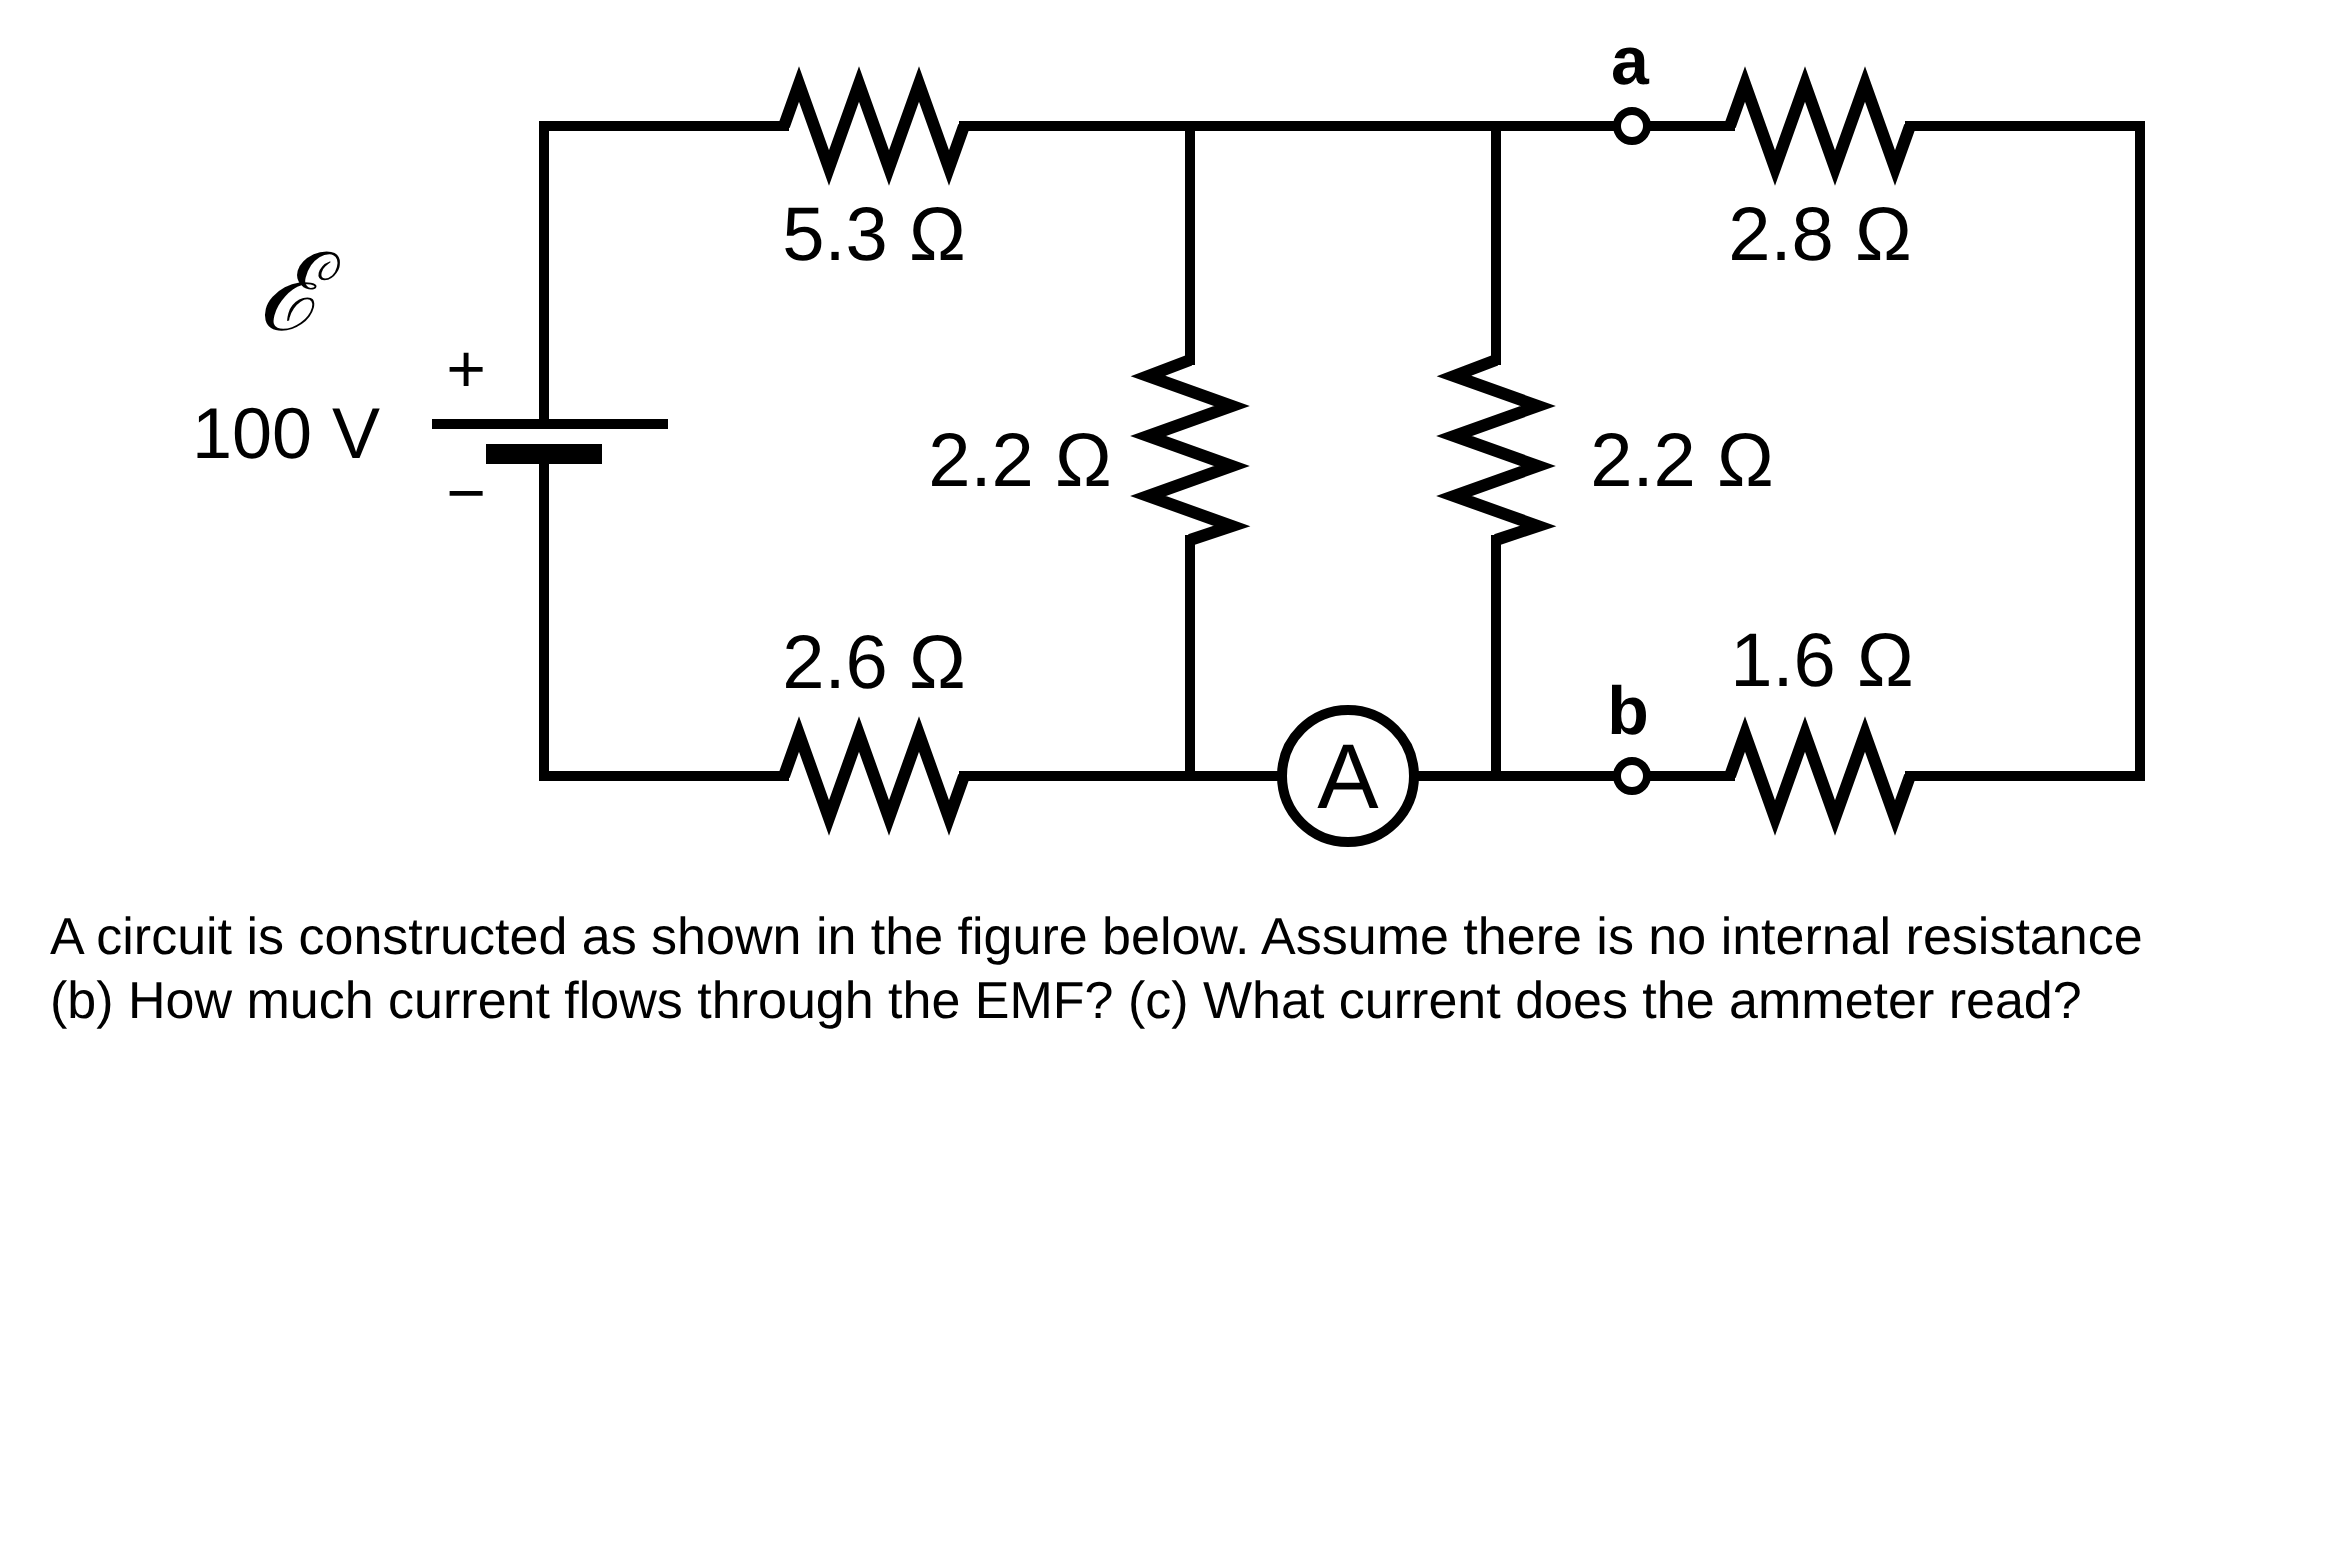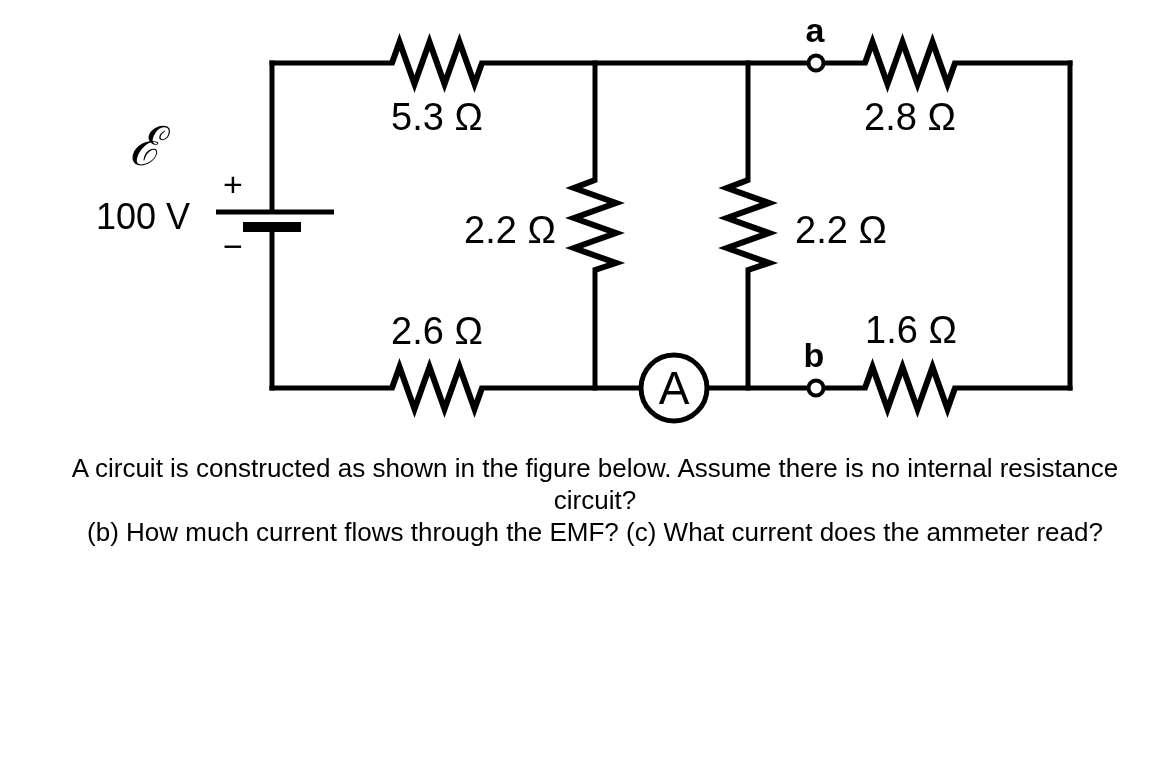--- a/index.html
+++ b/index.html
@@ -34,21 +34,21 @@
   .ammeter-letter { font-size: 46px; }
   .problem-text {
     position: absolute;
     left: 25px;
     top: 452px;
     width: 1140px;
     font-size: 26px;
     line-height: 32px;
     color: #000000;
   }
-  .problem-line { white-space: nowrap; text-align: center; }
+  .problem-line { white-space: nowrap; }
 </style>
 </head>
 <body>
 
 <div class="page">
 
   <div class="circuit-wrap">
     <svg width="1170" height="450" viewBox="0 0 1170 450">
 
       <g stroke="#000000" stroke-width="5" fill="none" stroke-linecap="square">
@@ -109,17 +109,16 @@
       <text class="res-label" x="437" y="344" text-anchor="middle">2.6 Ω</text>
       <text class="res-label" x="911" y="343" text-anchor="middle">1.6 Ω</text>
 
       <text class="node-label" x="815" y="42" text-anchor="middle">a</text>
       <text class="node-label" x="814" y="367" text-anchor="middle">b</text>
     </svg>
   </div>
 
   <div class="problem-text">
     <div class="problem-line">A circuit is constructed as shown in the figure below. Assume there is no internal resistance</div>
-    <div class="problem-line">circuit?</div>
     <div class="problem-line">(b) How much current flows through the EMF? (c) What current does the ammeter read?</div>
   </div>
 
 </div>
 
 </body></html>

